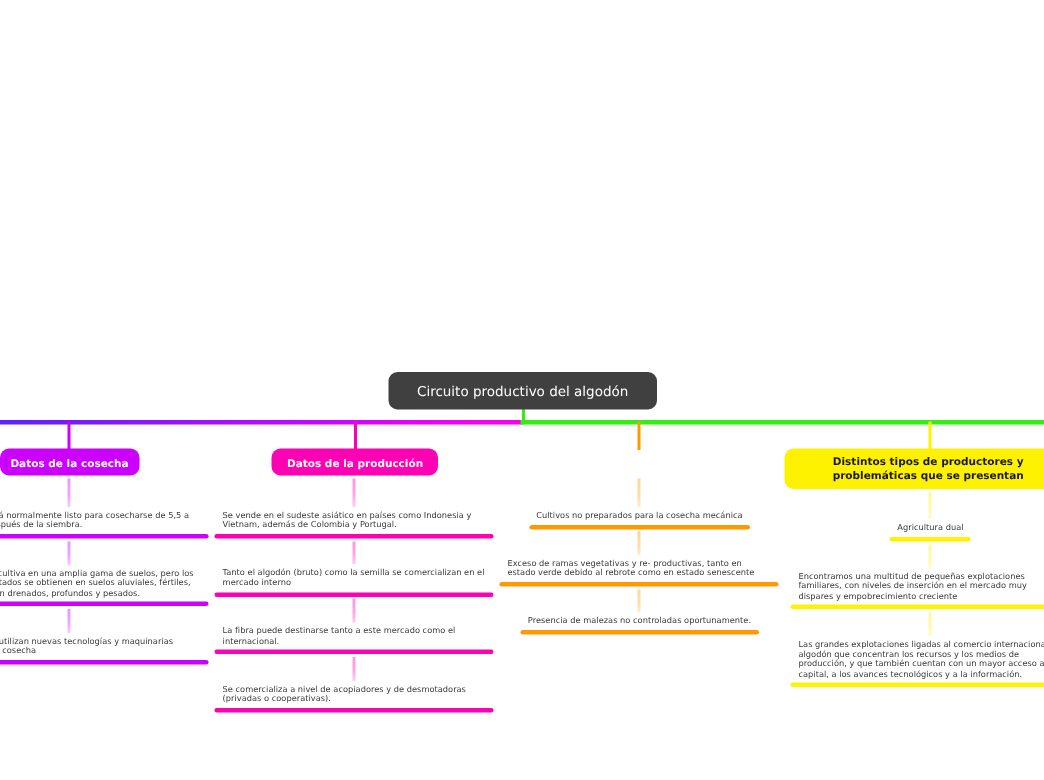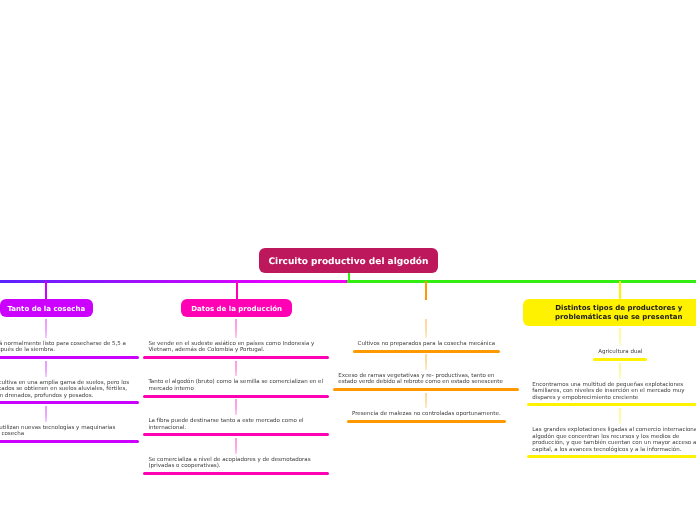--- a/index.html
+++ b/index.html
@@ -1,22 +1,22 @@
 <!DOCTYPE html>
 <html><head>
 <meta charset="utf-8">
 <title>Circuito productivo del algodon</title>
 <style>
   html,body{margin:0;padding:0;}
   body{width:696px;height:520px;background:#ffffff;overflow:hidden;-webkit-font-smoothing:antialiased;text-rendering:geometricPrecision;
        font-family:"DejaVu Sans",sans-serif;}
   #canvas{position:relative;width:696px;height:520px;background:#fff;overflow:hidden;}
 
-  .rootnode{position:absolute;background:#be185d;color:#fff;border-radius:6px;padding-top:5px;box-sizing:border-box;
-            font-weight:bold;font-size:9px;line-height:11px;
+  .rootnode{position:absolute;background:#404040;color:#fff;border-radius:6px;padding-top:5px;box-sizing:border-box;
+            font-weight:normal;font-size:9px;line-height:11px;
             display:flex;align-items:center;justify-content:center;text-align:center;}
   .topic{position:absolute;border-radius:6px;font-weight:bold;font-size:7px;line-height:9px;padding-top:2px;
          display:flex;align-items:center;justify-content:center;text-align:center;
          box-sizing:border-box;}
   .leaf{position:absolute;width:176px;color:#3a3a3a;font-size:5.5px;line-height:6.4px;
         letter-spacing:0.01px;}
   .rule{position:absolute;height:3px;border-radius:1.5px;}
   .vline{position:absolute;width:2px;}
   .hline{position:absolute;height:2.4px;}
 </style>
@@ -26,21 +26,21 @@
 <div id="canvas">
 
   <div class="hline" style="left:-60px;top:280.4px;width:409px;
               background:linear-gradient(to right,#2a44ff 0%,#5c22ff 15%,#9a12fb 45%,#cc05ff 70%,#ee00ff 88%,#f800f2 100%);"></div>
   <div class="hline" style="left:347px;top:280.4px;width:349px;background:#33ee11;"></div>
 
   <div class="vline" style="left:347.5px;top:271px;height:11px;background:#33ee11;"></div>
   <div class="rootnode" style="left:259.2px;top:247.9px;width:178.5px;height:25px;">Circuito productivo del algodón</div>
 
   <div class="vline" style="left:45.3px;top:281px;height:19px;background:#cc00ff;"></div>
-  <div class="topic" style="left:-0.2px;top:299px;width:93px;height:18px;background:#cc00ff;color:#ffffff;">Tanto de la cosecha</div>
+  <div class="topic" style="left:-0.2px;top:299px;width:93px;height:18px;background:#cc00ff;color:#ffffff;">Datos de la cosecha</div>
 
   <div class="vline" style="left:235.5px;top:281px;height:19px;background:#ff00b4;"></div>
   <div class="topic" style="left:181.4px;top:299px;width:110.6px;height:18px;background:#ff00b4;color:#ffffff;">Datos de la producción</div>
 
   <div class="vline" style="left:425.3px;top:281px;height:19px;background:#ff9900;"></div>
 
   <div class="vline" style="left:619.3px;top:281px;height:19px;background:#fff200;"></div>
   <div class="topic" style="left:522.8px;top:299px;width:192px;height:27px;background:#fff200;color:#1a1a1a;padding:0 5px;">Distintos tipos de productores y problemáticas que se presentan</div>
 
 <div class="vline" style="left: 45.3px; width: 2px; top: 319px; height: 19px; background: linear-gradient(rgba(204, 0, 255, 0.4) 0%, rgba(204, 0, 255, 0.345) 60%, rgba(204, 0, 255, 0.2) 100%);"></div>

